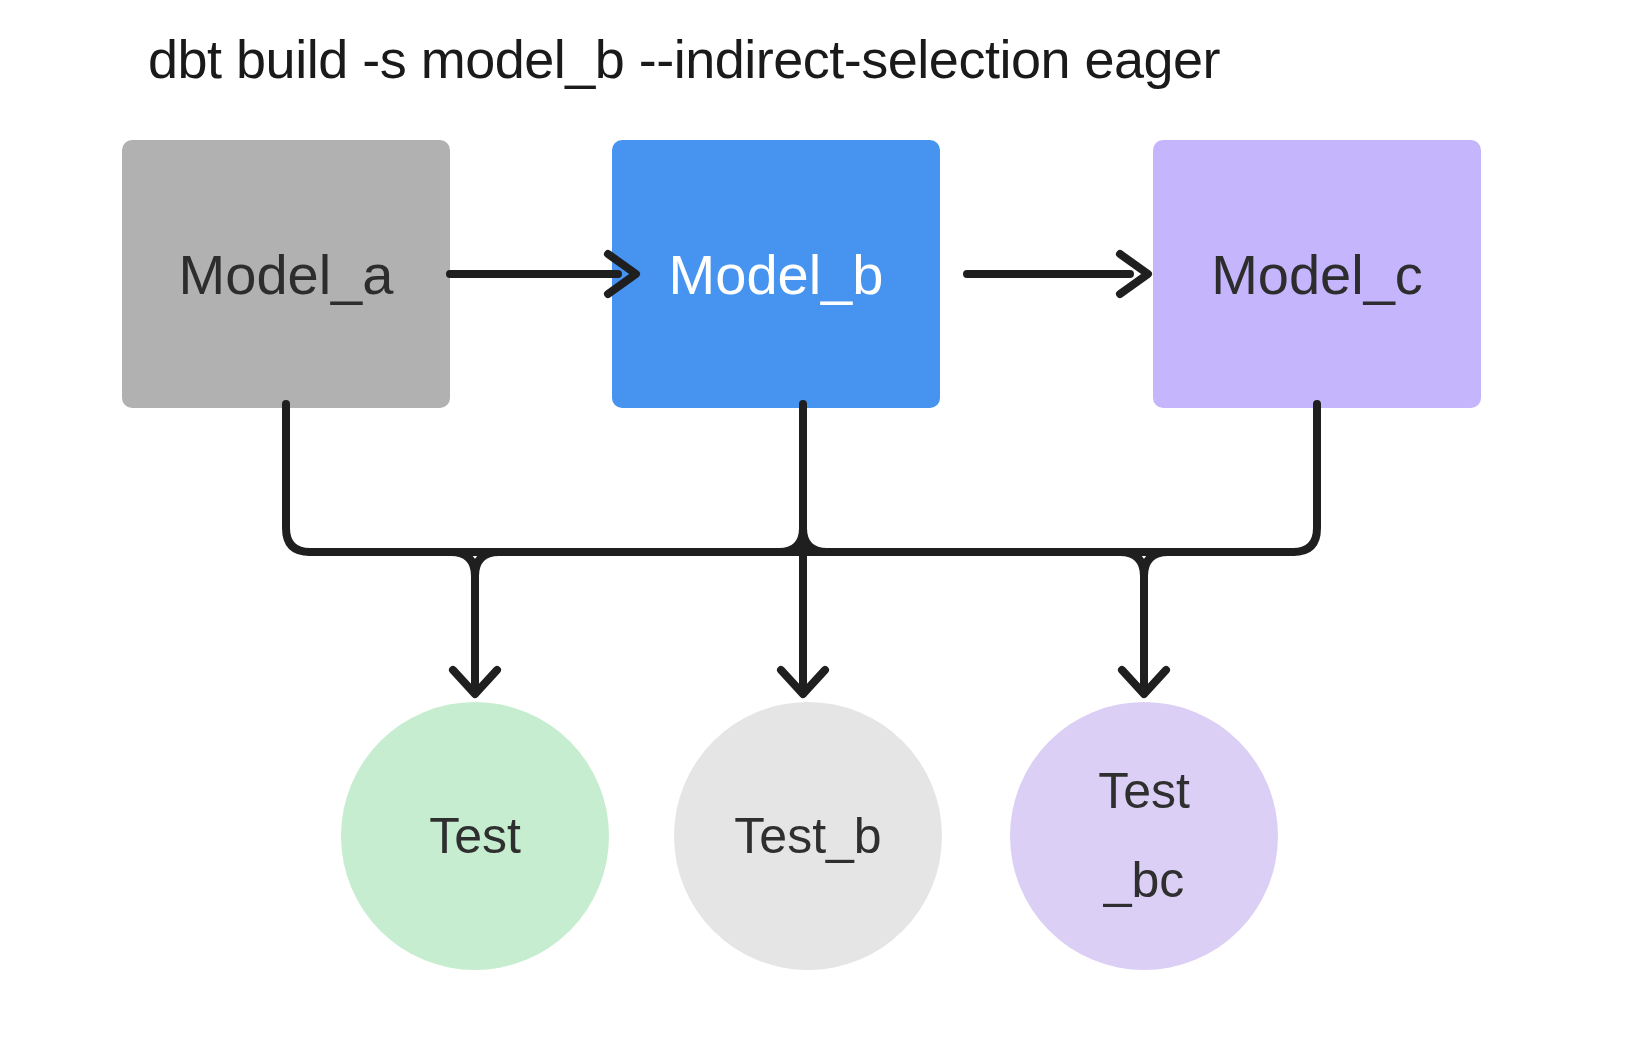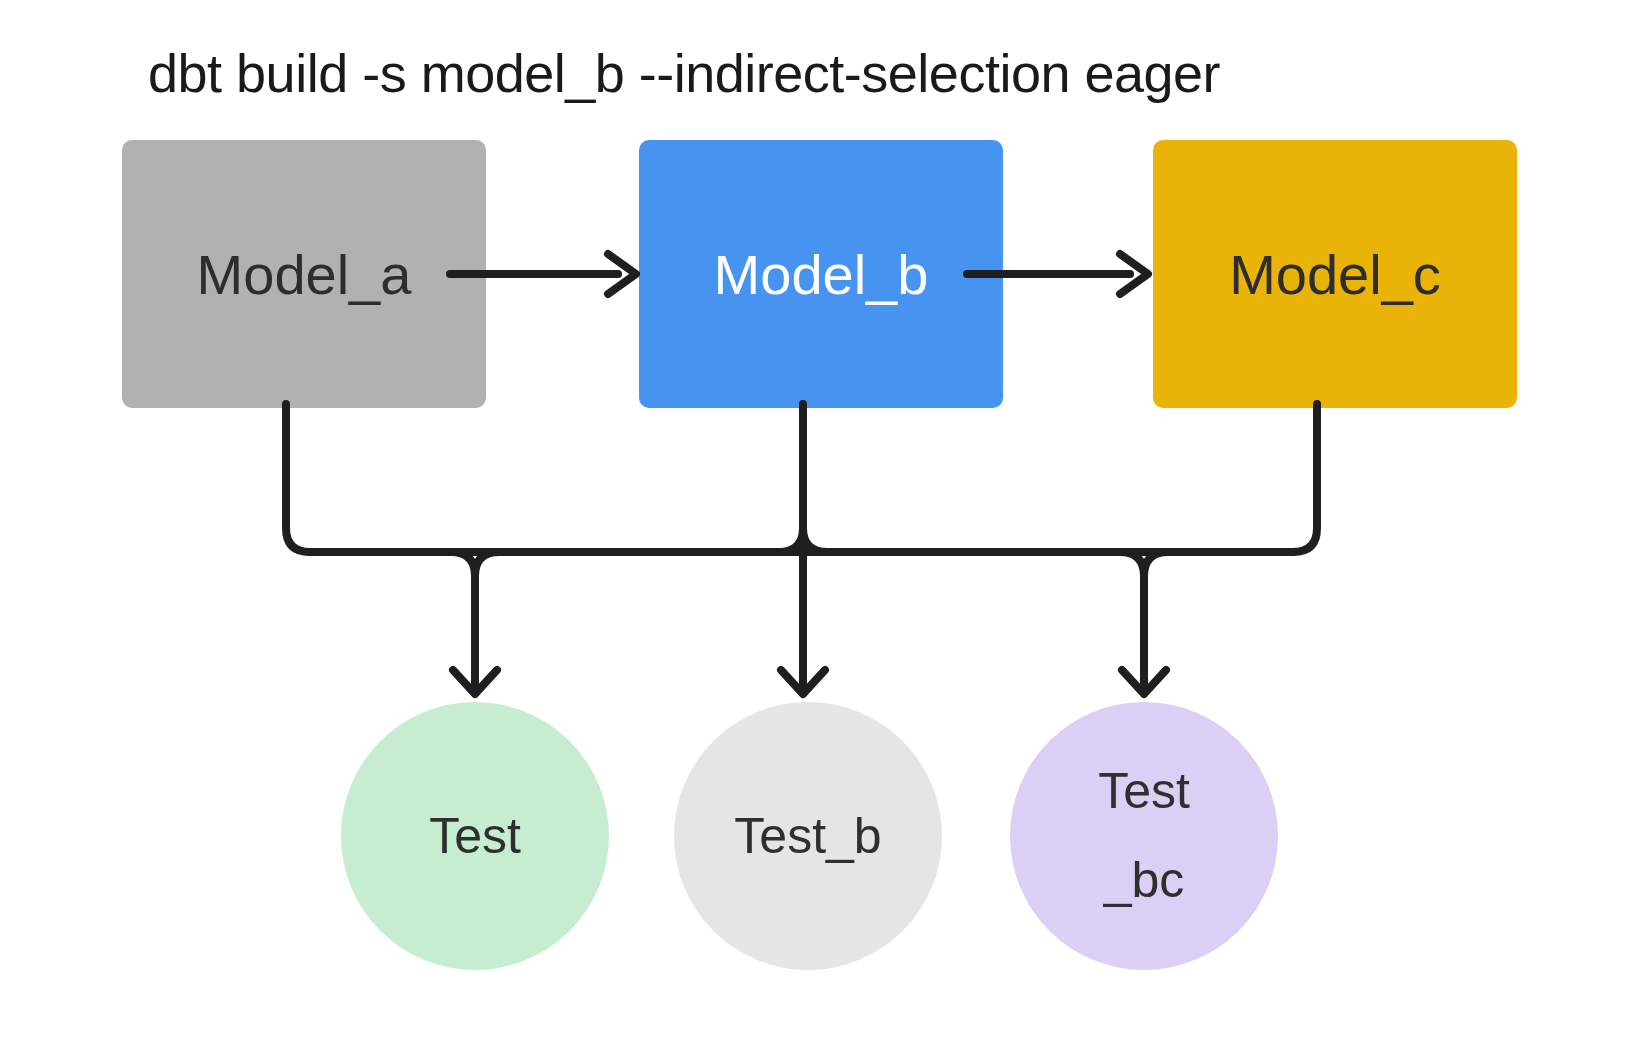--- a/index.html
+++ b/index.html
@@ -7,43 +7,43 @@
     position: relative;
     width: 1630px;
     height: 1060px;
     background: #ffffff;
     font-family: "Liberation Sans", sans-serif;
     overflow: hidden;
   }
   .title {
     position: absolute;
     left: 148px;
-    top: 42px;
+    top: 28px;
     font-size: 54px;
     font-weight: 500;
     color: #1a1a1a;
     letter-spacing: -0.5px;
     white-space: nowrap;
   }
   .box {
     position: absolute;
     top: 140px;
-    width: 364px;
+    width: 328px;
     height: 268px;
     border-radius: 10px;
     display: flex;
     align-items: center;
     justify-content: center;
     font-size: 56px;
     font-weight: 400;
     color: #2d2d2d;
   }
   .box-b { color: #ffffff; }
   .box-a { left: 122px; }
-  .box-b { left: 639px; }
+  .box-b { left: 612px; }
   .box-c { left: 1153px; }
   .circle {
     position: absolute;
     top: 702px;
     width: 268px;
     height: 268px;
     border-radius: 50%;
     display: flex;
     flex-direction: column;
     align-items: center;
@@ -78,21 +78,21 @@
   <div class="title">dbt build -s model_b --indirect-selection eager</div>
 
   <div class="box box-a" style="background-color: rgb(177, 177, 177);">
     <span>Model_a</span>
   </div>
 
   <div class="box box-b" style="background-color: rgb(71, 148, 240);">
     <span>Model_b</span>
   </div>
 
-  <div class="box box-c" style="background-color: #eab308;">
+  <div class="box box-c" style="background-color: #c4b5fd;">
     <span>Model_c</span>
   </div>
 
   <svg class="edges" width="1630" height="1060" viewBox="0 0 1630 1060" style="stroke: rgb(31, 31, 31);">
     <path d="M450 274 H618 M608 254 L636 274 L608 294"></path>
     <path d="M967 274 H1130 M1120 254 L1148 274 L1120 294"></path>
     <path d="M286 404 V528 Q286 552 310 552"></path>
     <path d="M1317 404 V528 Q1317 552 1293 552"></path>
     <path d="M310 552 H1293"></path>
     <path d="M451 552 Q475 552 475 576 M499 552 Q475 552 475 576 M475 576 V686 M453 670 L475 694 L497 670"></path>

